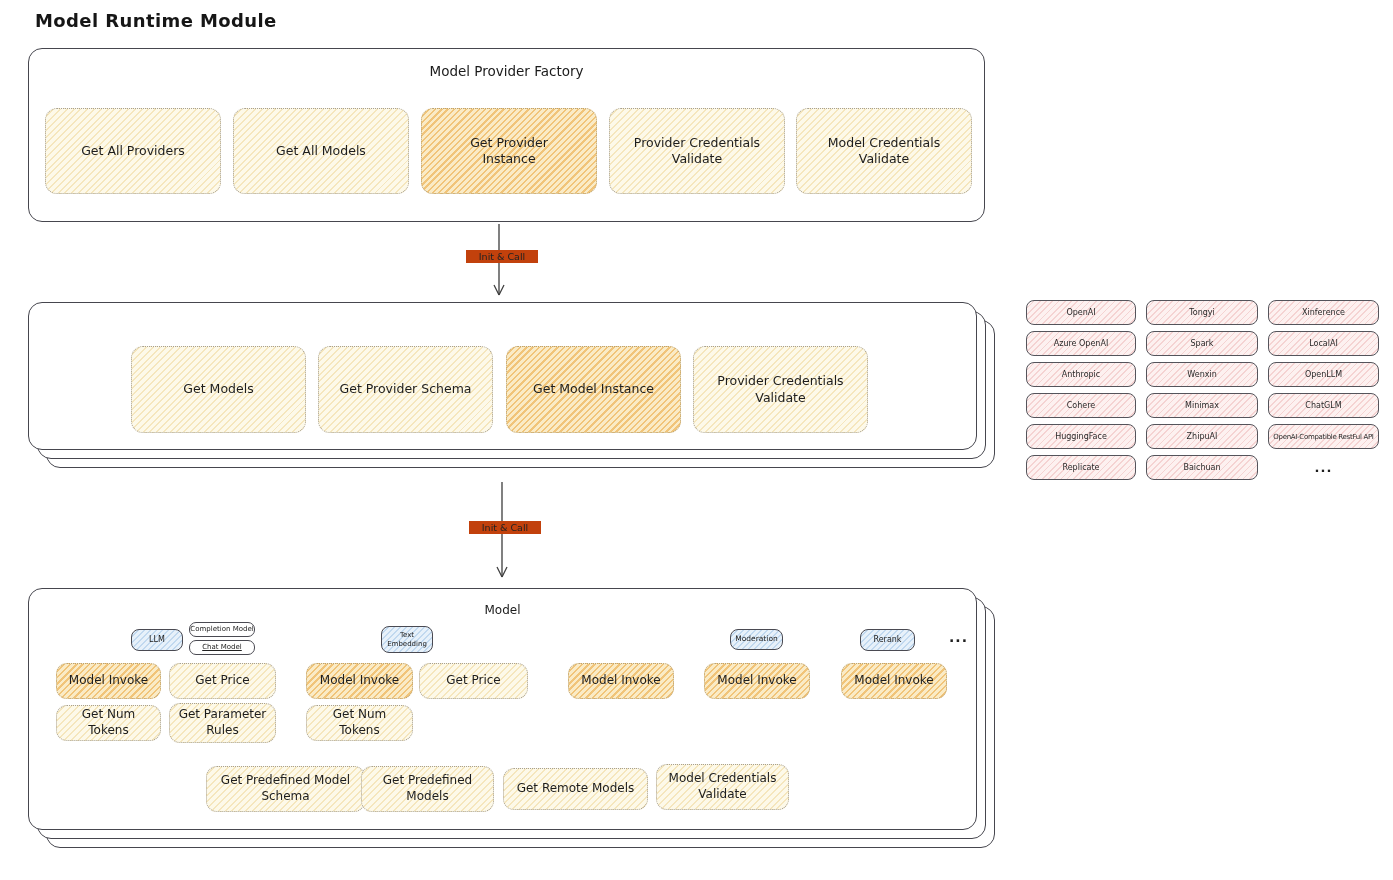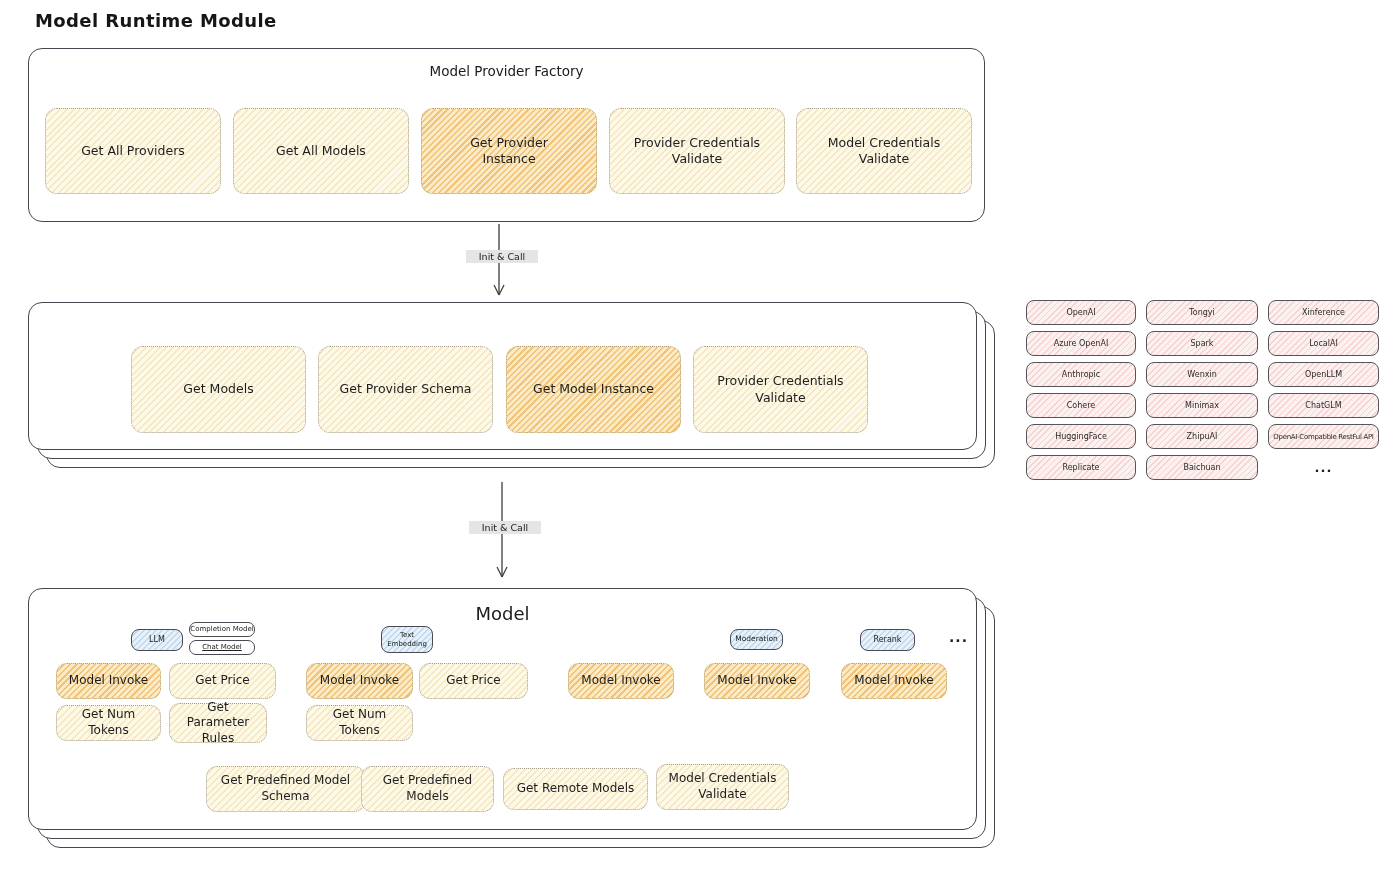--- a/index.html
+++ b/index.html
@@ -69,21 +69,21 @@
       repeating-linear-gradient(135deg, rgba(122,171,219,0.35) 0 1.2px, rgba(0,0,0,0) 1.2px 4.2px),
       #e7f1fa;
   }
   .chip.outline { background:#ffffff; font-size:7px; border-radius:7px; border-width:1.2px; white-space:nowrap; }
   .more-dots {
     position:absolute; font-size:14px; font-weight:600; letter-spacing:1px; color:#1e1e1e;
   }
   
   .arrow { position:absolute; z-index:1; }
   .arrow-label {
-    position:absolute; z-index:2; background:#e5e5e5; text-align:center;
+    position:absolute; z-index:2; background:#c2410c; text-align:center;
     font-size:9.5px; color:#222; padding:1px 3px;
   }
 </style>
 </head>
 <body>
 
 <div class="canvas">
 
   <div class="page-title">Model Runtime Module</div>
 
@@ -136,41 +136,41 @@
   <svg class="arrow" style="left:492px; top:482px;" width="20" height="98">
     <line x1="10" y1="0" x2="10" y2="95" stroke="#3d3d3d" stroke-width="1.3"></line>
     <line x1="5" y1="85" x2="10" y2="95" stroke="#3d3d3d" stroke-width="1.3"></line>
     <line x1="15" y1="85" x2="10" y2="95" stroke="#3d3d3d" stroke-width="1.3"></line>
   </svg>
   <div class="arrow-label" style="left:469px; top:521px; width:66px;">Init &amp; Call</div>
 
   <div class="stack" style="left:46px; top:606px; width:947px; height:240px;"></div>
   <div class="stack" style="left:37px; top:597px; width:947px; height:240px;"></div>
   <div class="box" style="left:28px; top:588px; width:947px; height:240px;">
-    <div class="box-title" style="top:14px; font-size:18px;">Model</div>
+    <div class="box-title" style="top:14px; font-size:12px;">Model</div>
 
     <div class="chip blue" style="left:102px; top:40px; width:52px; height:22px;">LLM</div>
     <div class="chip outline" style="left:160px; top:33px; width:66px; height:15px;">Completion Model</div>
     <div class="chip outline" style="left:160px; top:51px; width:66px; height:15px;text-decoration:underline;">Chat Model</div>
     <div class="chip blue" style="left:352px; top:37px; width:52px; height:27px; font-size:7px;">Text Embedding</div>
     <div class="chip blue" style="left:567px; top:40px; width:55px; height:21px; font-size:7.5px;margin-top:37px;">Speech2text</div>
     <div class="chip blue" style="left:701px; top:40px; width:53px; height:21px; font-size:7.5px;">Moderation</div>
     <div class="chip blue" style="left:831px; top:40px; width:55px; height:22px;">Rerank</div>
     <div class="more-dots" style="left:920px; top:40px;">...</div>
 
     <div class="btn hl small" style="left:27px; top:74px; width:105px; height:36px;">Model Invoke</div>
     <div class="btn cream small" style="left:140px; top:74px; width:107px; height:36px;">Get Price</div>
     <div class="btn hl small" style="left:277px; top:74px; width:107px; height:36px;">Model Invoke</div>
     <div class="btn cream small" style="left:390px; top:74px; width:109px; height:36px;">Get Price</div>
     <div class="btn hl small" style="left:539px; top:74px; width:106px; height:36px;">Model Invoke</div>
     <div class="btn hl small" style="left:675px; top:74px; width:106px; height:36px;">Model Invoke</div>
     <div class="btn hl small" style="left:812px; top:74px; width:106px; height:36px;">Model Invoke</div>
 
     <div class="btn cream small" style="left:27px; top:116px; width:105px; height:36px;">Get Num Tokens</div>
-    <div class="btn cream small" style="left:140px; top:114px; width:98px; height:40px;">Get Parameter Rules</div>
+    <div class="btn cream small" style="left:140px; top:114px; width:107px; height:40px;">Get Parameter Rules</div>
     <div class="btn cream small" style="left:277px; top:116px; width:107px; height:36px;">Get Num Tokens</div>
 
     <div class="btn cream small" style="left:177px; top:177px; width:159px; height:46px;">Get Predefined Model Schema</div>
     <div class="btn cream small" style="left:332px; top:177px; width:133px; height:46px;">Get Predefined Models</div>
     <div class="btn cream small" style="left:474px; top:179px; width:145px; height:42px;">Get Remote Models</div>
     <div class="btn cream small" style="left:627px; top:175px; width:133px; height:46px;">Model Credentials Validate</div>
   </div>
 
 </div>
 

